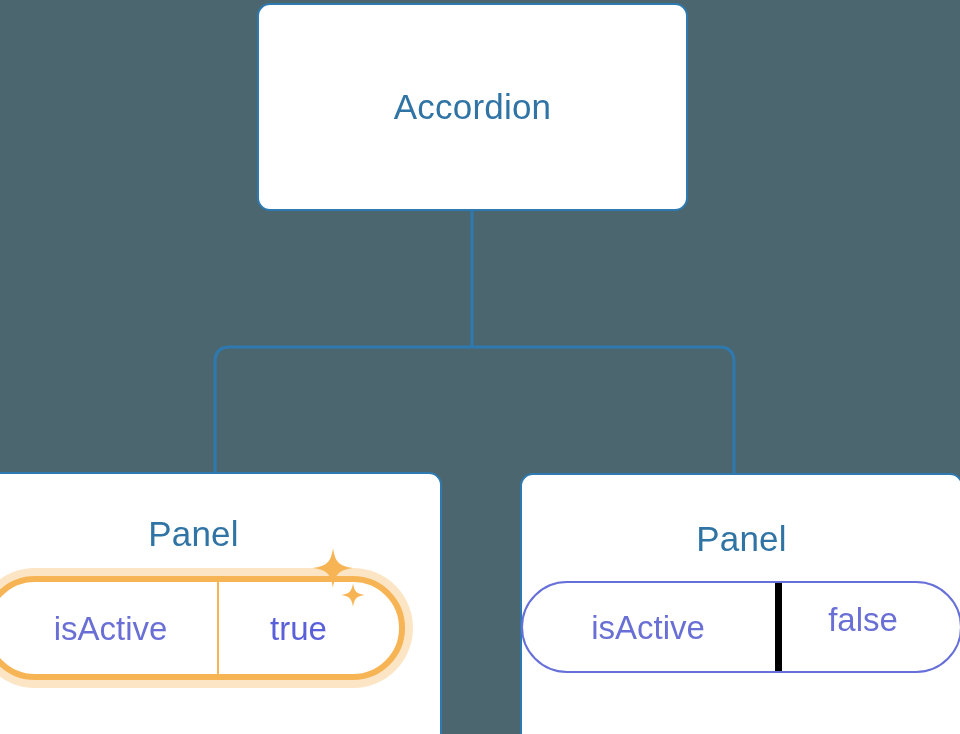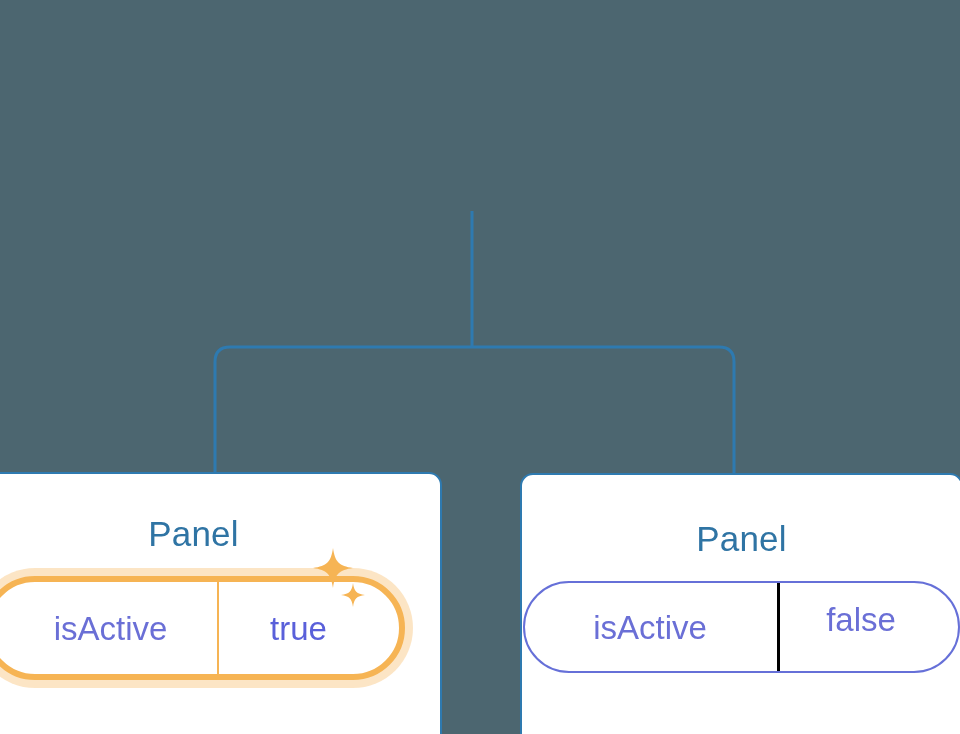--- a/index.html
+++ b/index.html
@@ -112,21 +112,21 @@
   .pill.plain {
     border: 2px solid #6670d8;
     height: 92px;
   }
   .pill.plain .pill-key {
     padding: 0 26px 0 40px;
     min-width: 170px;
   }
   .pill.plain .pill-val {
     padding: 0 42px 16px 26px;
-    border-left: 3px solid #000000;
+    border-left: 7px solid #000000;
     min-width: 110px;
     margin-left: 16px;
   }
 
   
   .pill.highlight {
     border: 6px solid #f6b454;
     height: 104px;
     box-shadow: 0 0 0 8px rgba(246, 180, 84, 0.34);
   }
@@ -168,20 +168,23 @@
 
   <svg id="connectors" viewBox="0 0 960 734" xmlns="http://www.w3.org/2000/svg">
 
     <path d="M 472 211 L 472 347" fill="none" stroke="#2e7ab0" stroke-width="3" stroke-linecap="butt"></path>
 
     <path d="M 472 347 L 230 347 Q 215 347 215 362 L 215 474" fill="none" stroke="#2e7ab0" stroke-width="3" stroke-linecap="butt"></path>
 
     <path d="M 472 347 L 719 347 Q 734 347 734 362 L 734 474" fill="none" stroke="#2e7ab0" stroke-width="3" stroke-linecap="butt"></path>
   </svg>
 
+  <div class="node" id="node-accordion">
+    <div class="node-title">Accordion</div>
+  </div>
 
   <div class="node" id="node-panel-left">
     <div class="node-body">
       <div class="node-title">Panel</div>
 
       <div class="pill-wrap">
         <div class="pill highlight">
           <div class="pill-key">isActive</div>
           <div class="pill-val">true</div>
         </div>

